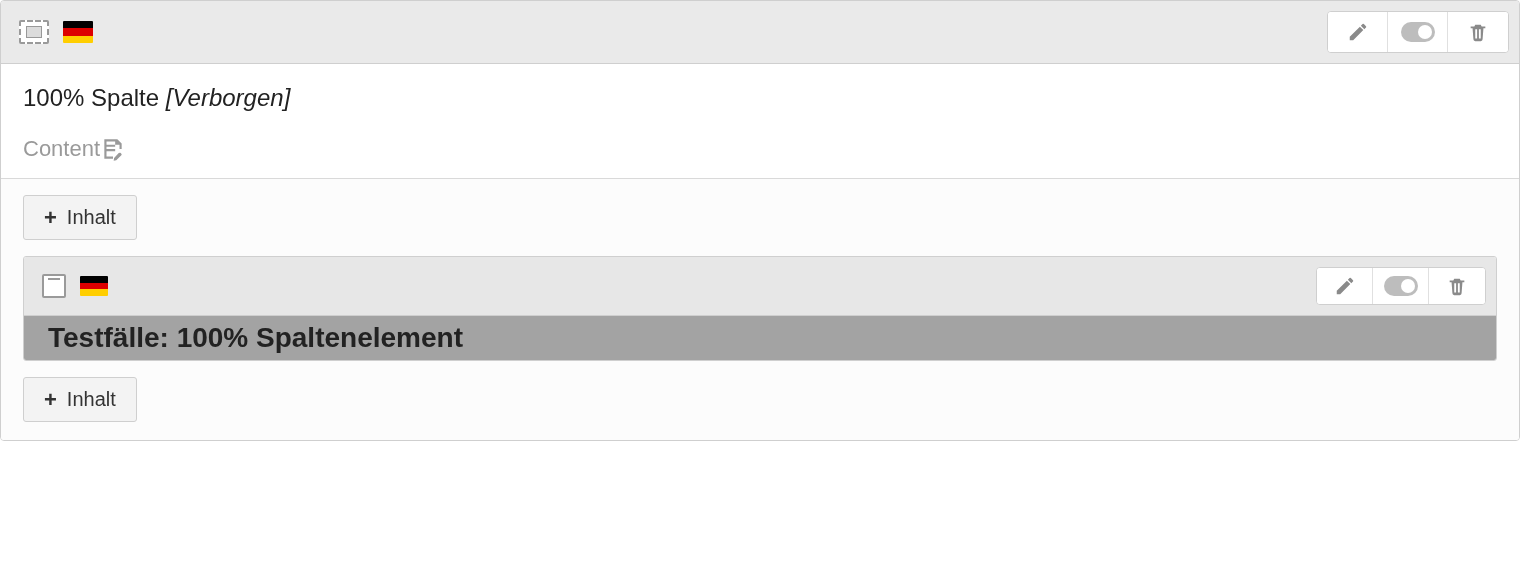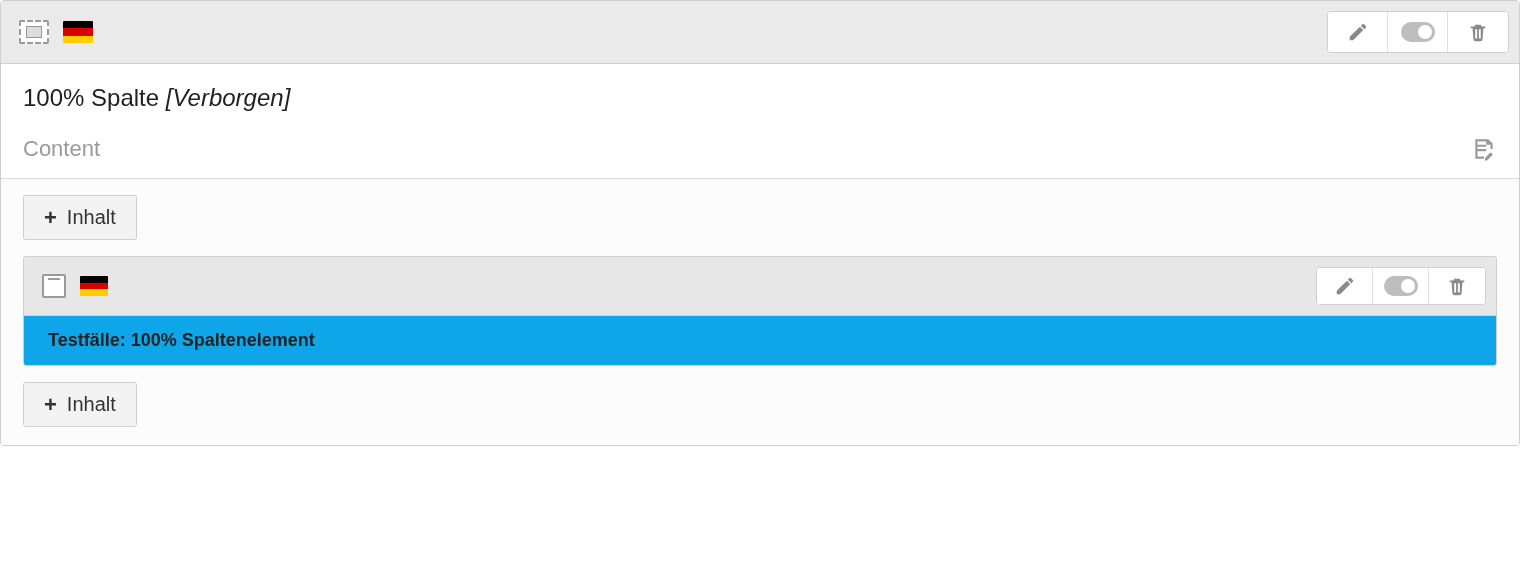--- a/index.html
+++ b/index.html
@@ -113,21 +113,20 @@
     font-size: 24px;
     font-weight: 400;
   }
   .title-row .title .badge {
     font-style: italic;
   }
 
   .content-label-row {
     display: flex;
     align-items: center;
-    justify-content: space-between;
     padding: 0 22px 16px 22px;
     border-bottom: 1px solid #d9d9d9;
   }
   .content-label {
     font-size: 22px;
     color: #9a9a9a;
     font-weight: 400;
   }
   .content-label-row .edit-section {
     color: #9a9a9a;
@@ -156,24 +155,24 @@
   }
   .add-btn .plus { font-weight: 700; font-size: 22px; line-height: 1; }
 
   .nested-element {
     margin: 16px 0;
     border: 1px solid #cfcfcf;
     border-radius: 3px;
     overflow: hidden;
   }
   .nested-title {
-    padding: 14px 24px;
-    font-size: 18px;
+    padding: 6px 24px;
+    font-size: 28px;
     font-weight: 700;
-    background: #0ea5e9;
+    background: #a3a3a3;
   }
 </style>
 </head>
 <body>
 
 <div class="outer">
 
   <div class="elem-header">
     <div class="hdr-left">
       <span class="ce-icon">

